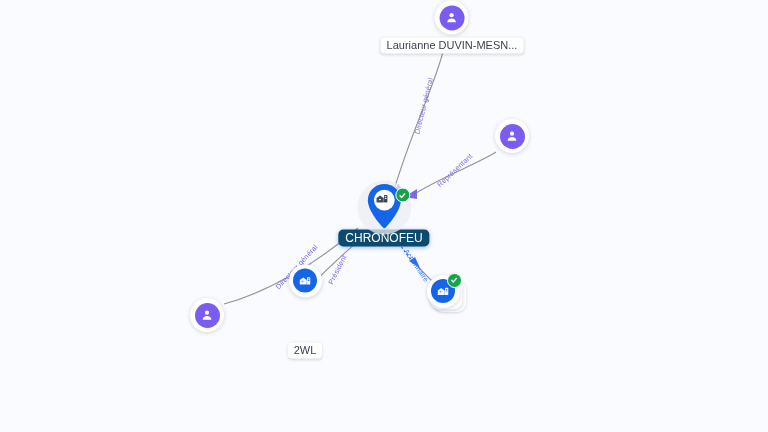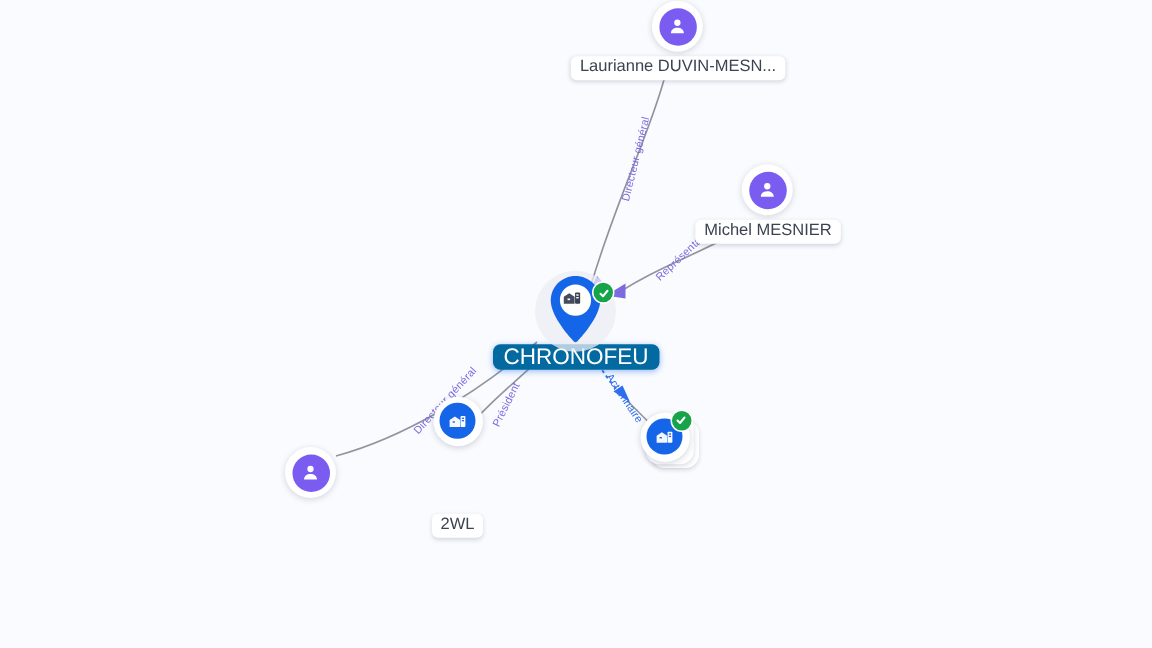--- a/index.html
+++ b/index.html
@@ -158,24 +158,24 @@
     background: #ffffff;
     border-radius: 4px;
     padding: 2px 6px 3px;
     font-size: 11px;
     color: #3c4252;
     white-space: nowrap;
     box-shadow: 0 1px 3px rgba(30,40,80,.17);
     line-height: 11px;
   }
   .node-label.selected {
-    background: #0369a1;
+    background: #0c4a6e;
     color: #ffffff;
     border-radius: 5px;
-    font-size: 15px;
+    font-size: 12px;
     padding: 2.5px 7px 3.5px;
     box-shadow: 0 1px 4px rgba(21,101,232,.45);
   }
 </style>
 </head>
 <body style="background: rgb(250, 251, 254);">
 
 <svg id="graph" viewBox="0 0 768 432" xmlns="http://www.w3.org/2000/svg">
   <defs>
     <path id="lbl-laurianne" d="M 413,160 L 437,62"></path>
@@ -239,21 +239,20 @@
 
 <div class="node" style="left:512px; top:136px;">
   <div class="avatar-ring">
     <div class="avatar-disc">
       <svg width="14" height="14" viewBox="0 0 24 24" fill="#ffffff">
         <circle cx="12" cy="8" r="3.6"></circle>
         <path d="M4.6 20c0-4.1 3.3-6.4 7.4-6.4s7.4 2.3 7.4 6.4z"></path>
       </svg>
     </div>
   </div>
-  <div class="node-label">Michel MESNIER</div>
 </div>
 
 <div class="node" style="left:207px; top:315px;">
   <div class="avatar-ring">
     <div class="avatar-disc">
       <svg width="14" height="14" viewBox="0 0 24 24" fill="#ffffff">
         <circle cx="12" cy="8" r="3.6"></circle>
         <path d="M4.6 20c0-4.1 3.3-6.4 7.4-6.4s7.4 2.3 7.4 6.4z"></path>
       </svg>
     </div>

